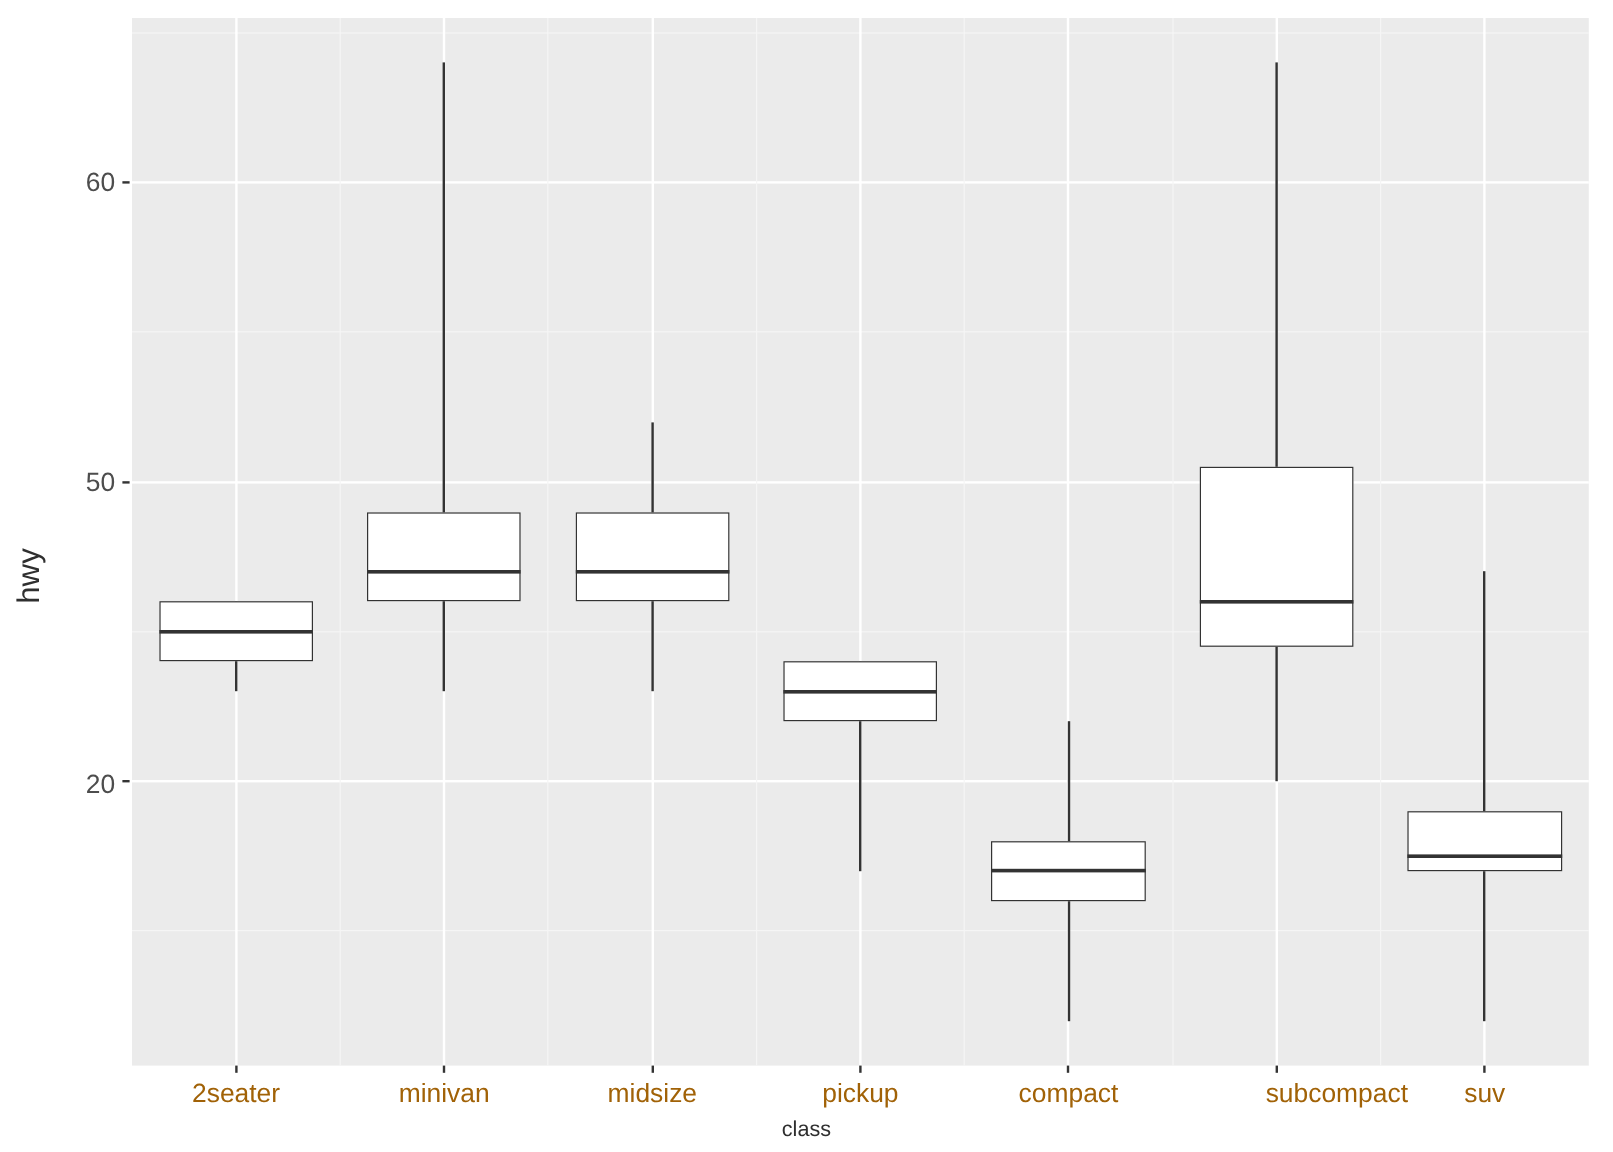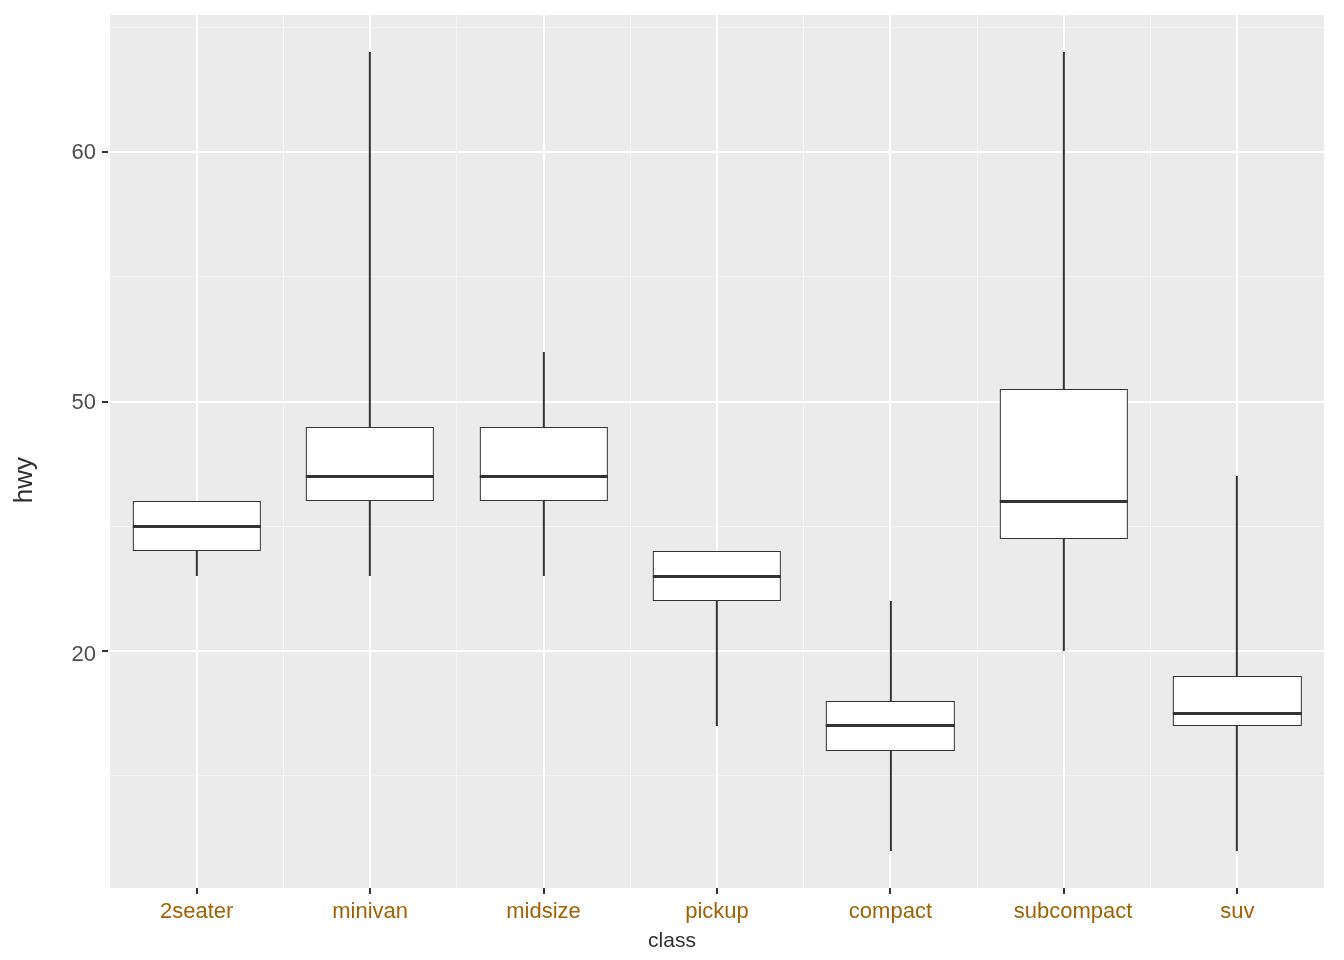--- a/index.html
+++ b/index.html
@@ -23,21 +23,21 @@
     top: 50%;
     transform: translate(-20%, -50%) rotate(-90deg);
     transform-origin: center;
     font-size: 26px;
   }
   .x-axis-title {
     position: absolute;
     bottom: 8px;
     left: 50%;
     transform: translateX(-50%);
-    font-size: 21px;
+    font-size: 18px;
   }
   .panel {
     position: absolute;
     left: 110px;
     top: 15px;
     right: 20px;
     bottom: 72px;
     background: #ebebeb;
   }
   .gridline-major-h, .gridline-major-v {
@@ -147,21 +147,21 @@
       <div class="x-tick-mark" style="left: 433.571px;"></div>
       <div class="x-tick-label" style="left: 433.571px;">midsize</div>
       <div class="gridline-major-v" style="left: 606px;"></div>
       <div class="x-tick-mark" style="left: 607px;"></div>
       <div class="x-tick-label" style="left: 607px;">pickup</div>
       <div class="gridline-major-v" style="left: 779.429px;"></div>
       <div class="x-tick-mark" style="left: 780.429px;"></div>
       <div class="x-tick-label" style="left: 780.429px;">compact</div>
       <div class="gridline-major-v" style="left: 952.857px;"></div>
       <div class="x-tick-mark" style="left: 953.857px;"></div>
-      <div class="x-tick-label" style="left: 963px; text-align: center;">subcompact</div>
+      <div class="x-tick-label" style="left: 1004px; text-align: center;">subcompact</div>
       <div class="gridline-major-v" style="left: 1126.29px;"></div>
       <div class="x-tick-mark" style="left: 1127.29px;"></div>
       <div class="x-tick-label" style="left: 1127.29px;">suv</div>
       <div class="gridline-minor-v" style="left: 172.929px;"></div>
       <div class="gridline-minor-v" style="left: 346.357px;"></div>
       <div class="gridline-minor-v" style="left: 519.786px;"></div>
       <div class="gridline-minor-v" style="left: 693.214px;"></div>
       <div class="gridline-minor-v" style="left: 866.643px;"></div>
       <div class="gridline-minor-v" style="left: 1040.07px;"></div>
       <div class="boxplot" style="left: 86.7143px; width: 128.337px; top: 0px; height: 873px;">

